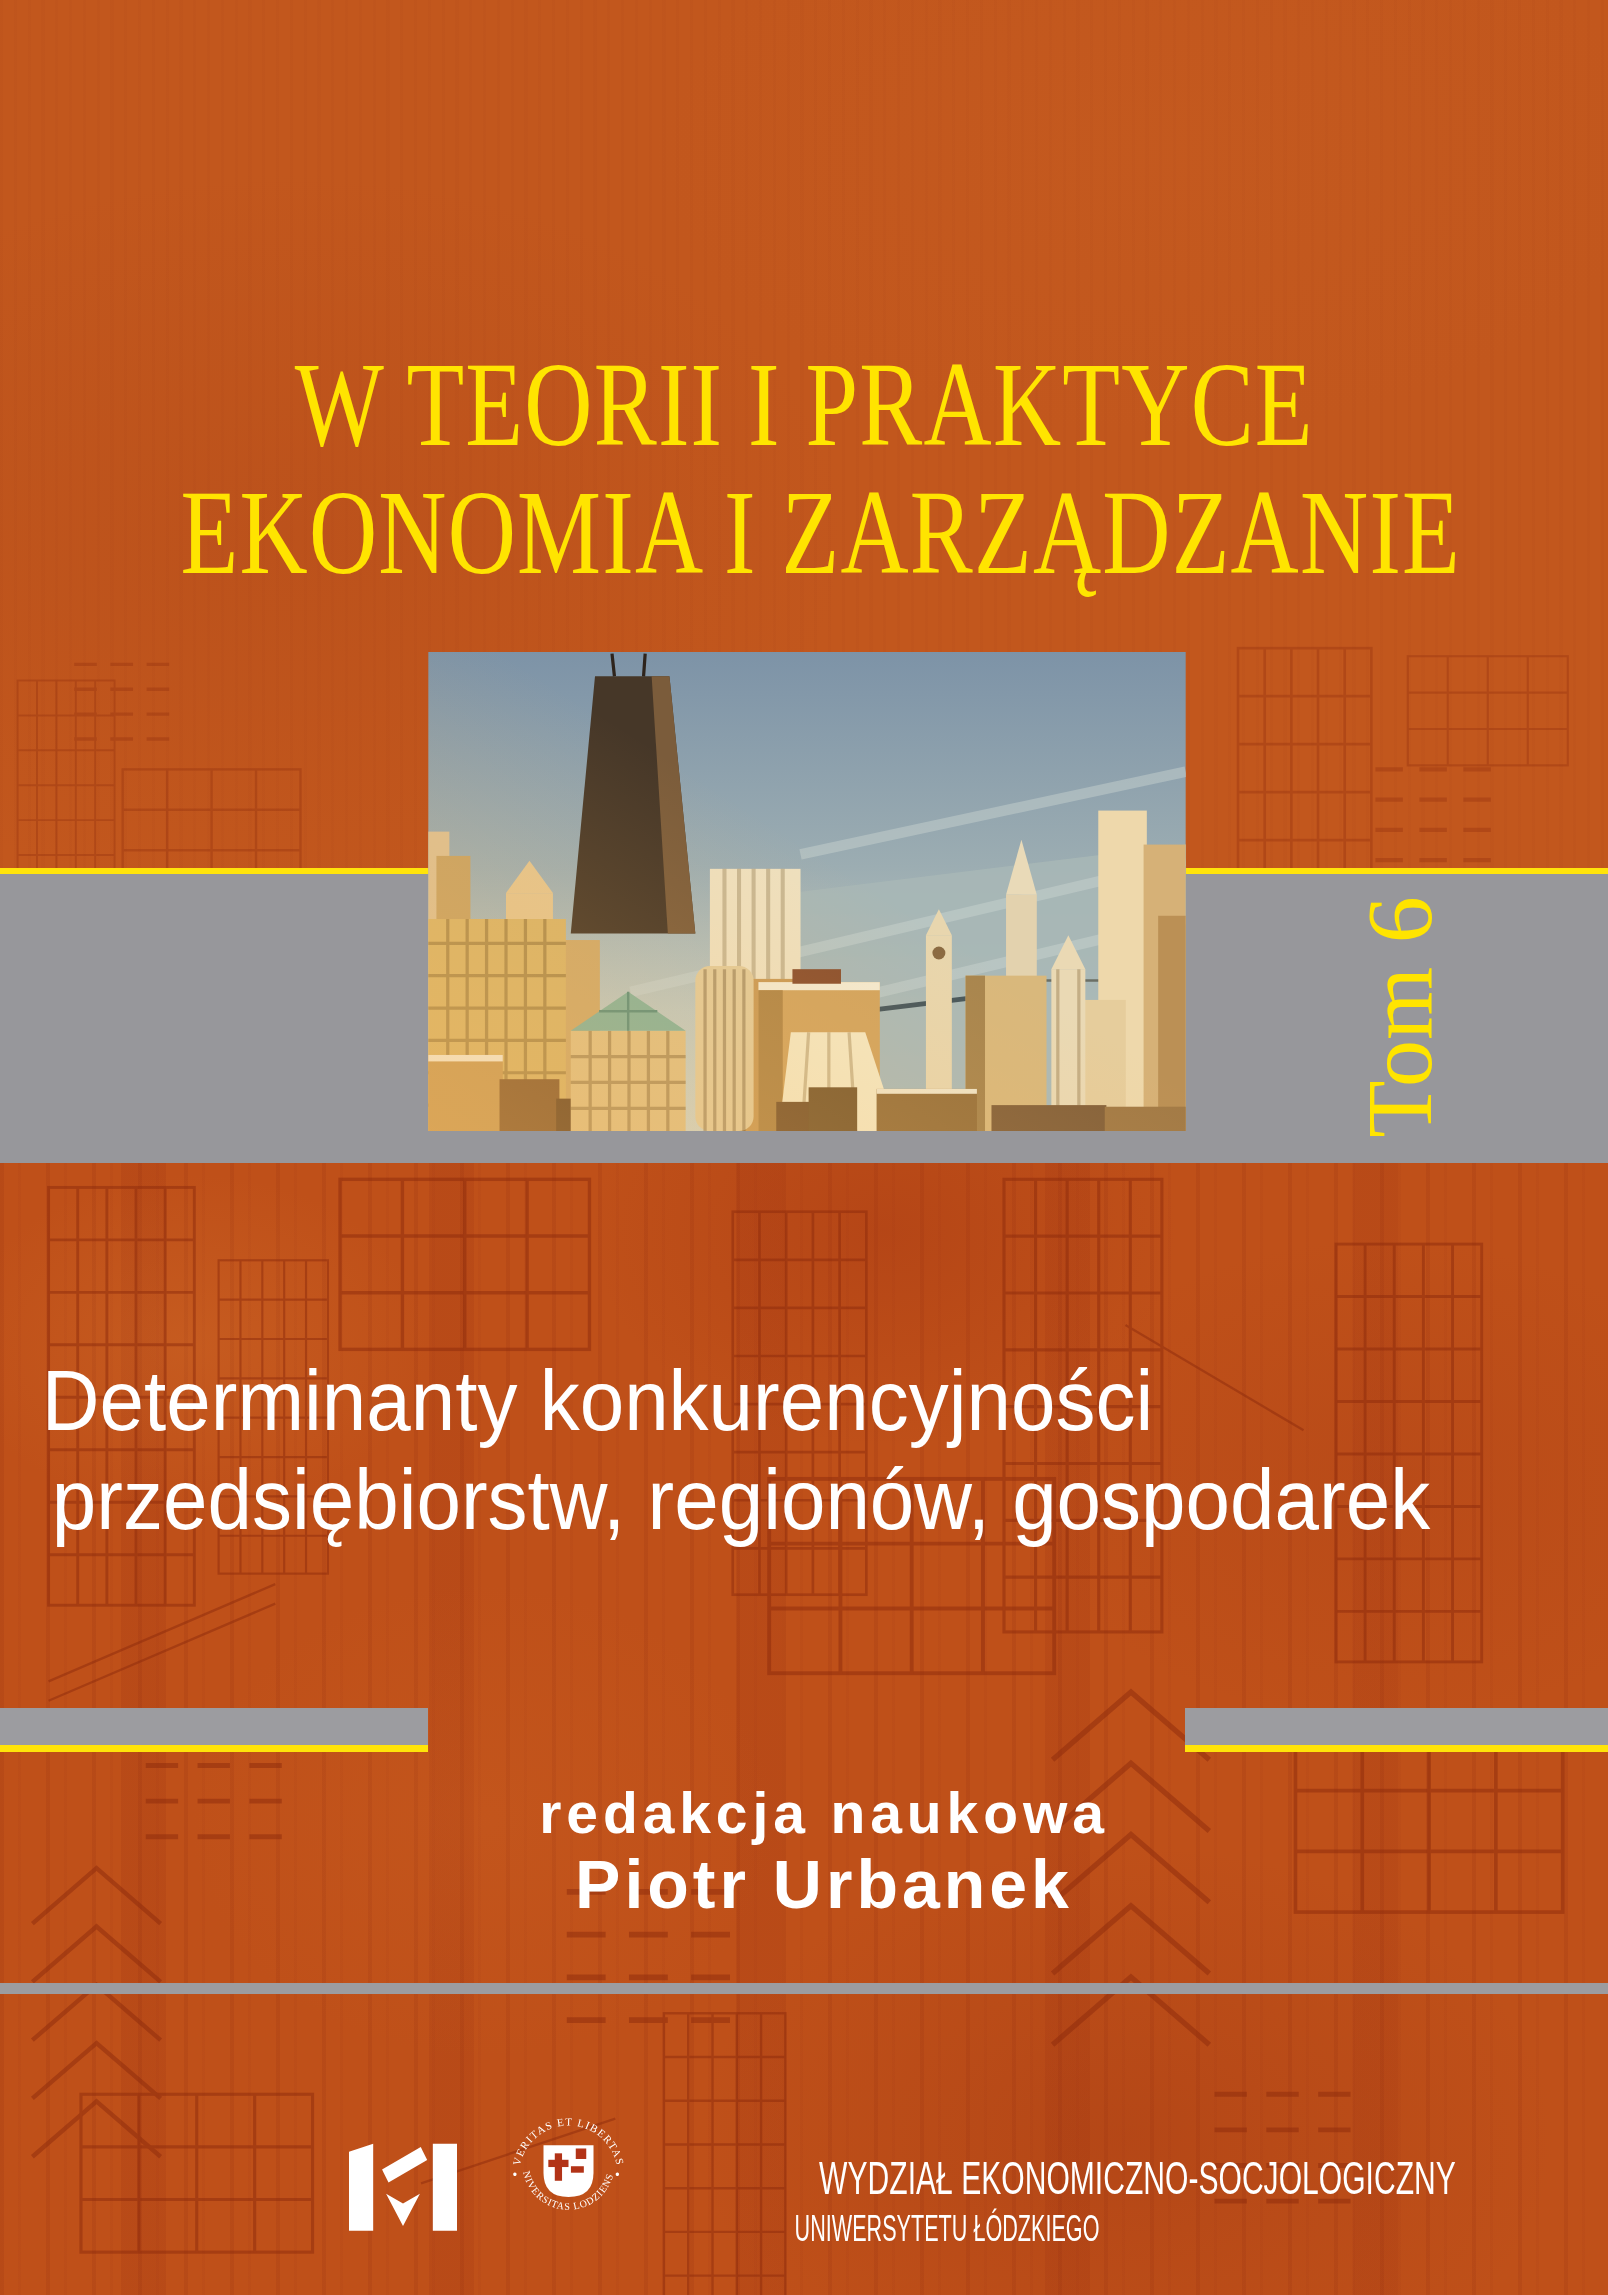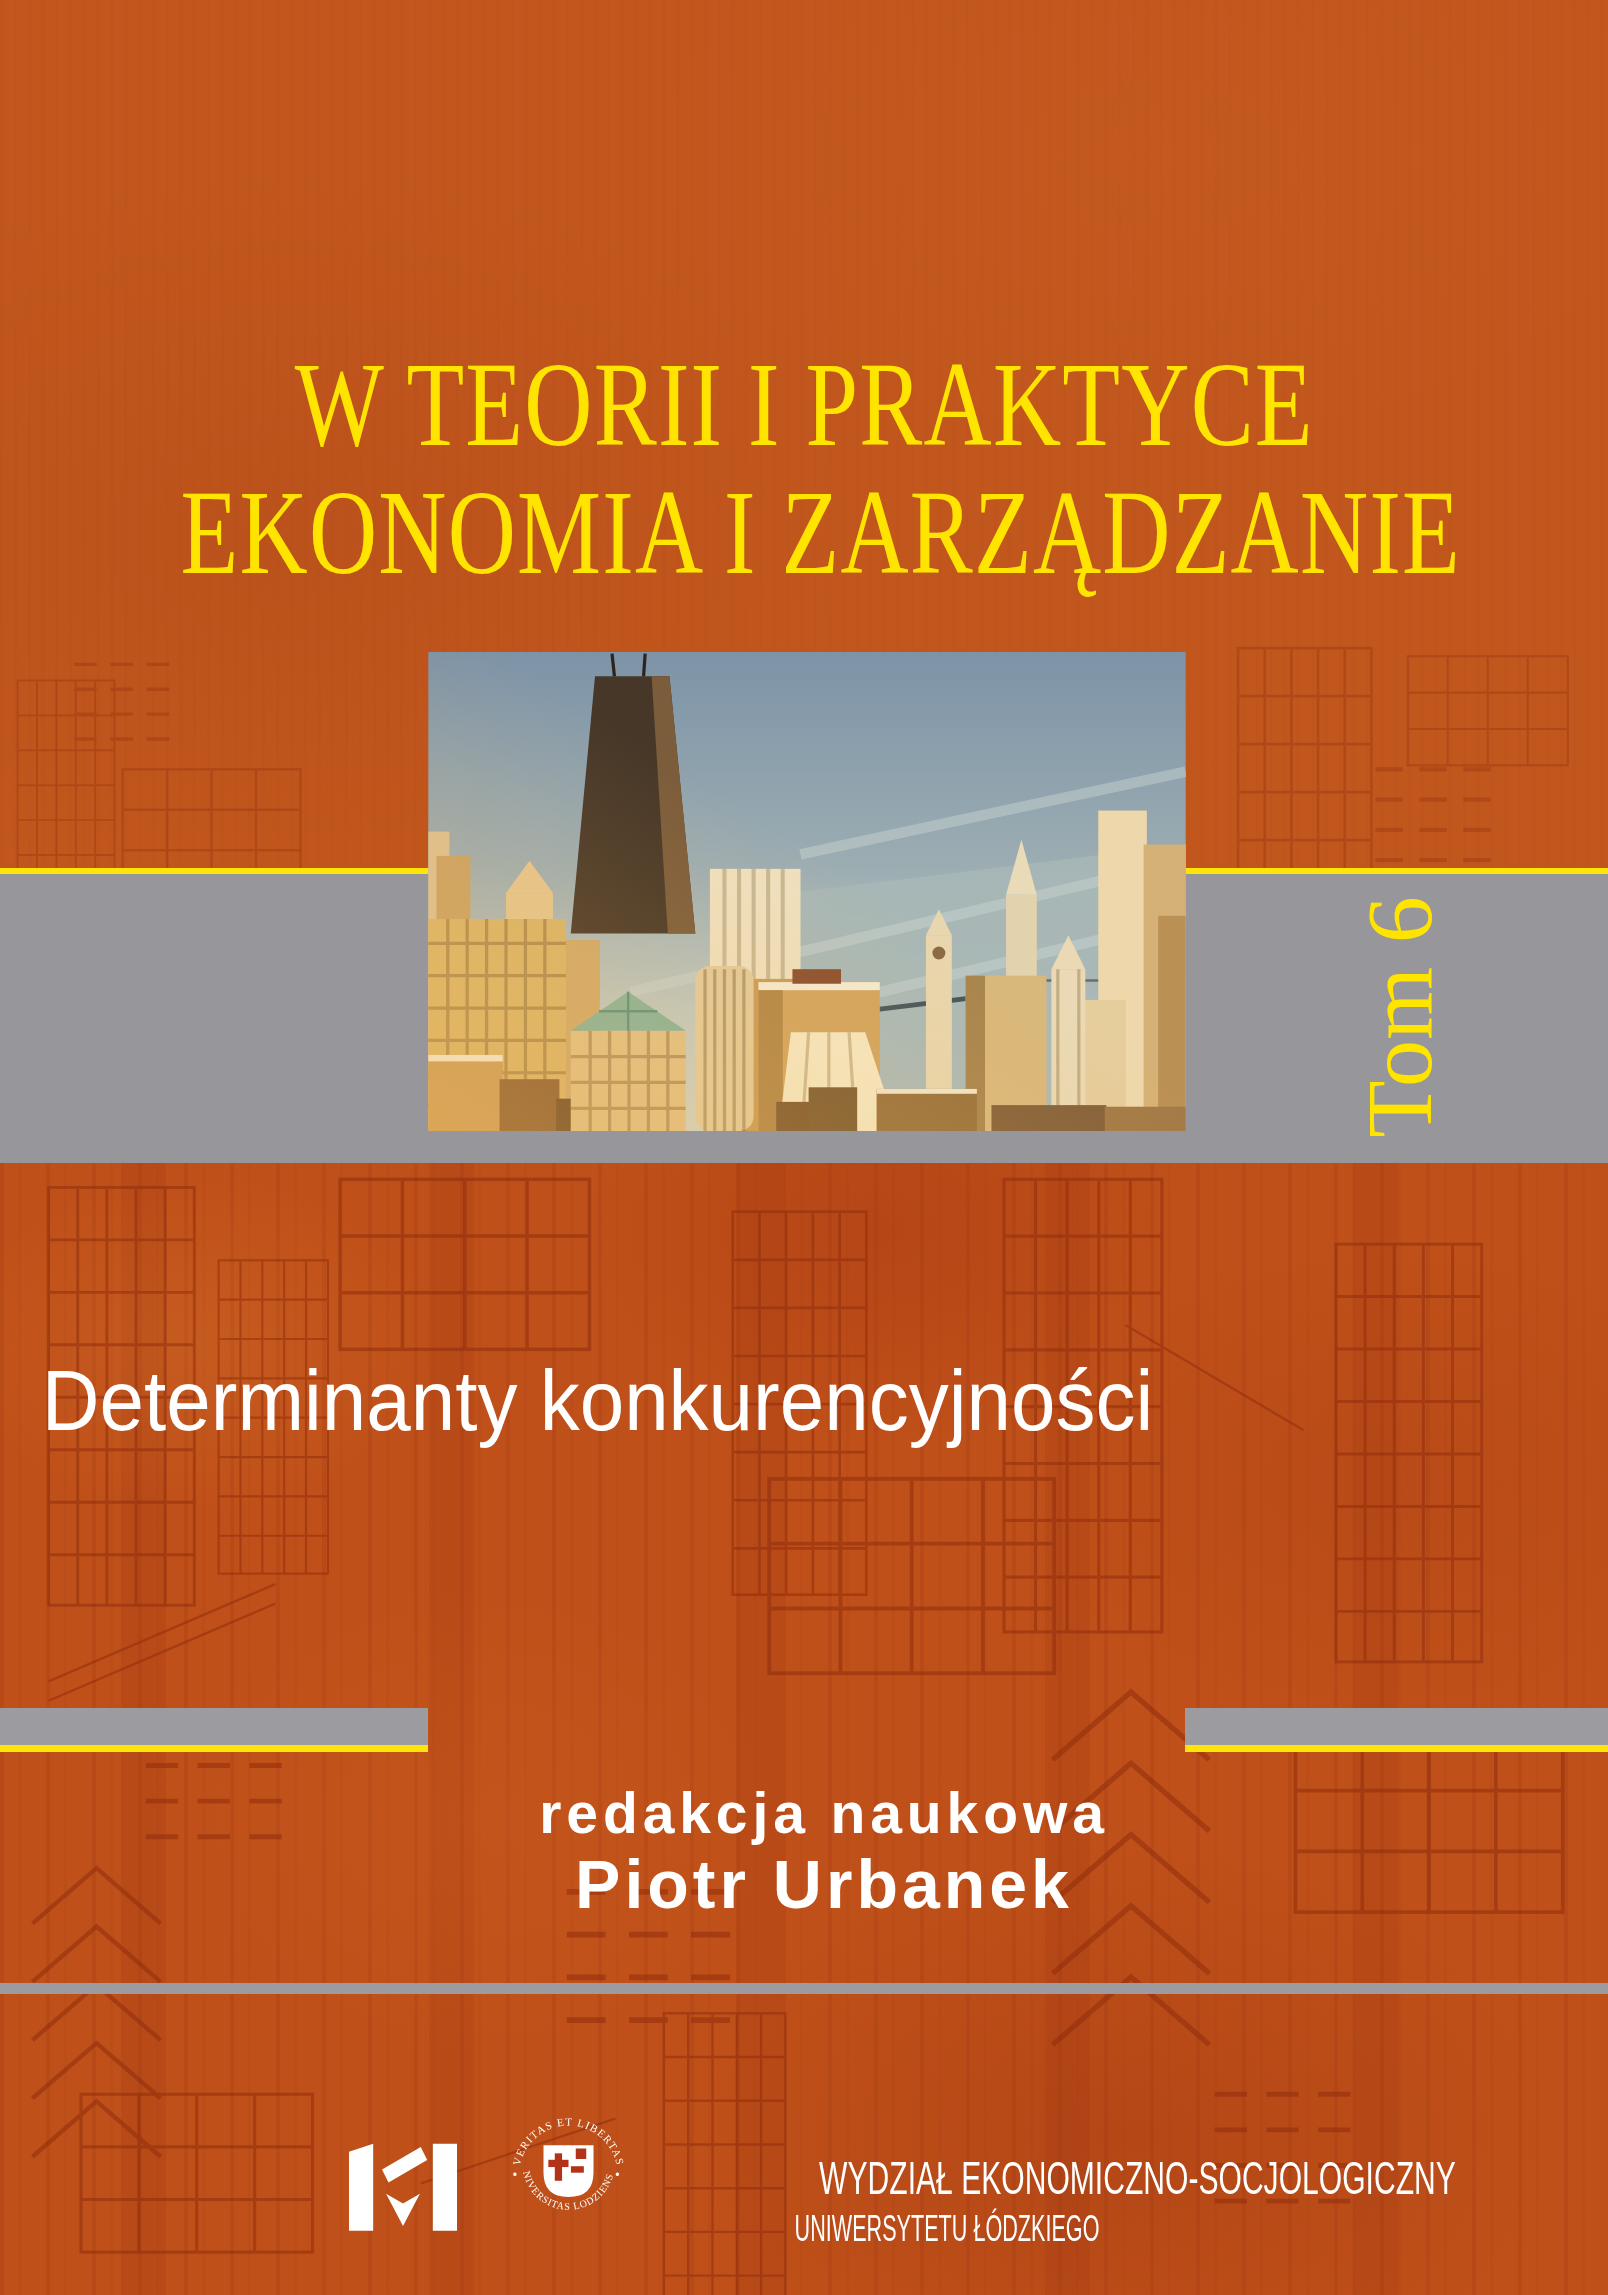--- a/index.html
+++ b/index.html
@@ -222,20 +222,21 @@
       <rect x="836" y="562" width="100" height="30" fill="#a27a46"></rect>
       <rect x="470" y="538" width="60" height="54" fill="#7c5c31"></rect>
     </g>
     <rect x="0" y="0" width="936" height="592" fill="url(#glowG)"></rect>
   </svg>
 
   <div class="volume-label">Tom 6</div>
 
   <div class="subtitle">
     <span class="title-line"><span class="sq sq93">Determinanty konkurencyjności</span></span>
+    <span class="title-line"><span class="sq sq93">przedsiębiorstw, regionów, gospodarek</span></span>
   </div>
 
   <div class="band2 band2-left"></div>
   <div class="band2 band2-right"></div>
   <div class="band2-accent" style="left:0;width:428px;"></div>
   <div class="band2-accent" style="left:1185px;width:423px;"></div>
 
   <div class="editor-block">
     <span class="editor-role">redakcja naukowa</span>
     <span class="editor-name">Piotr Urbanek</span>

